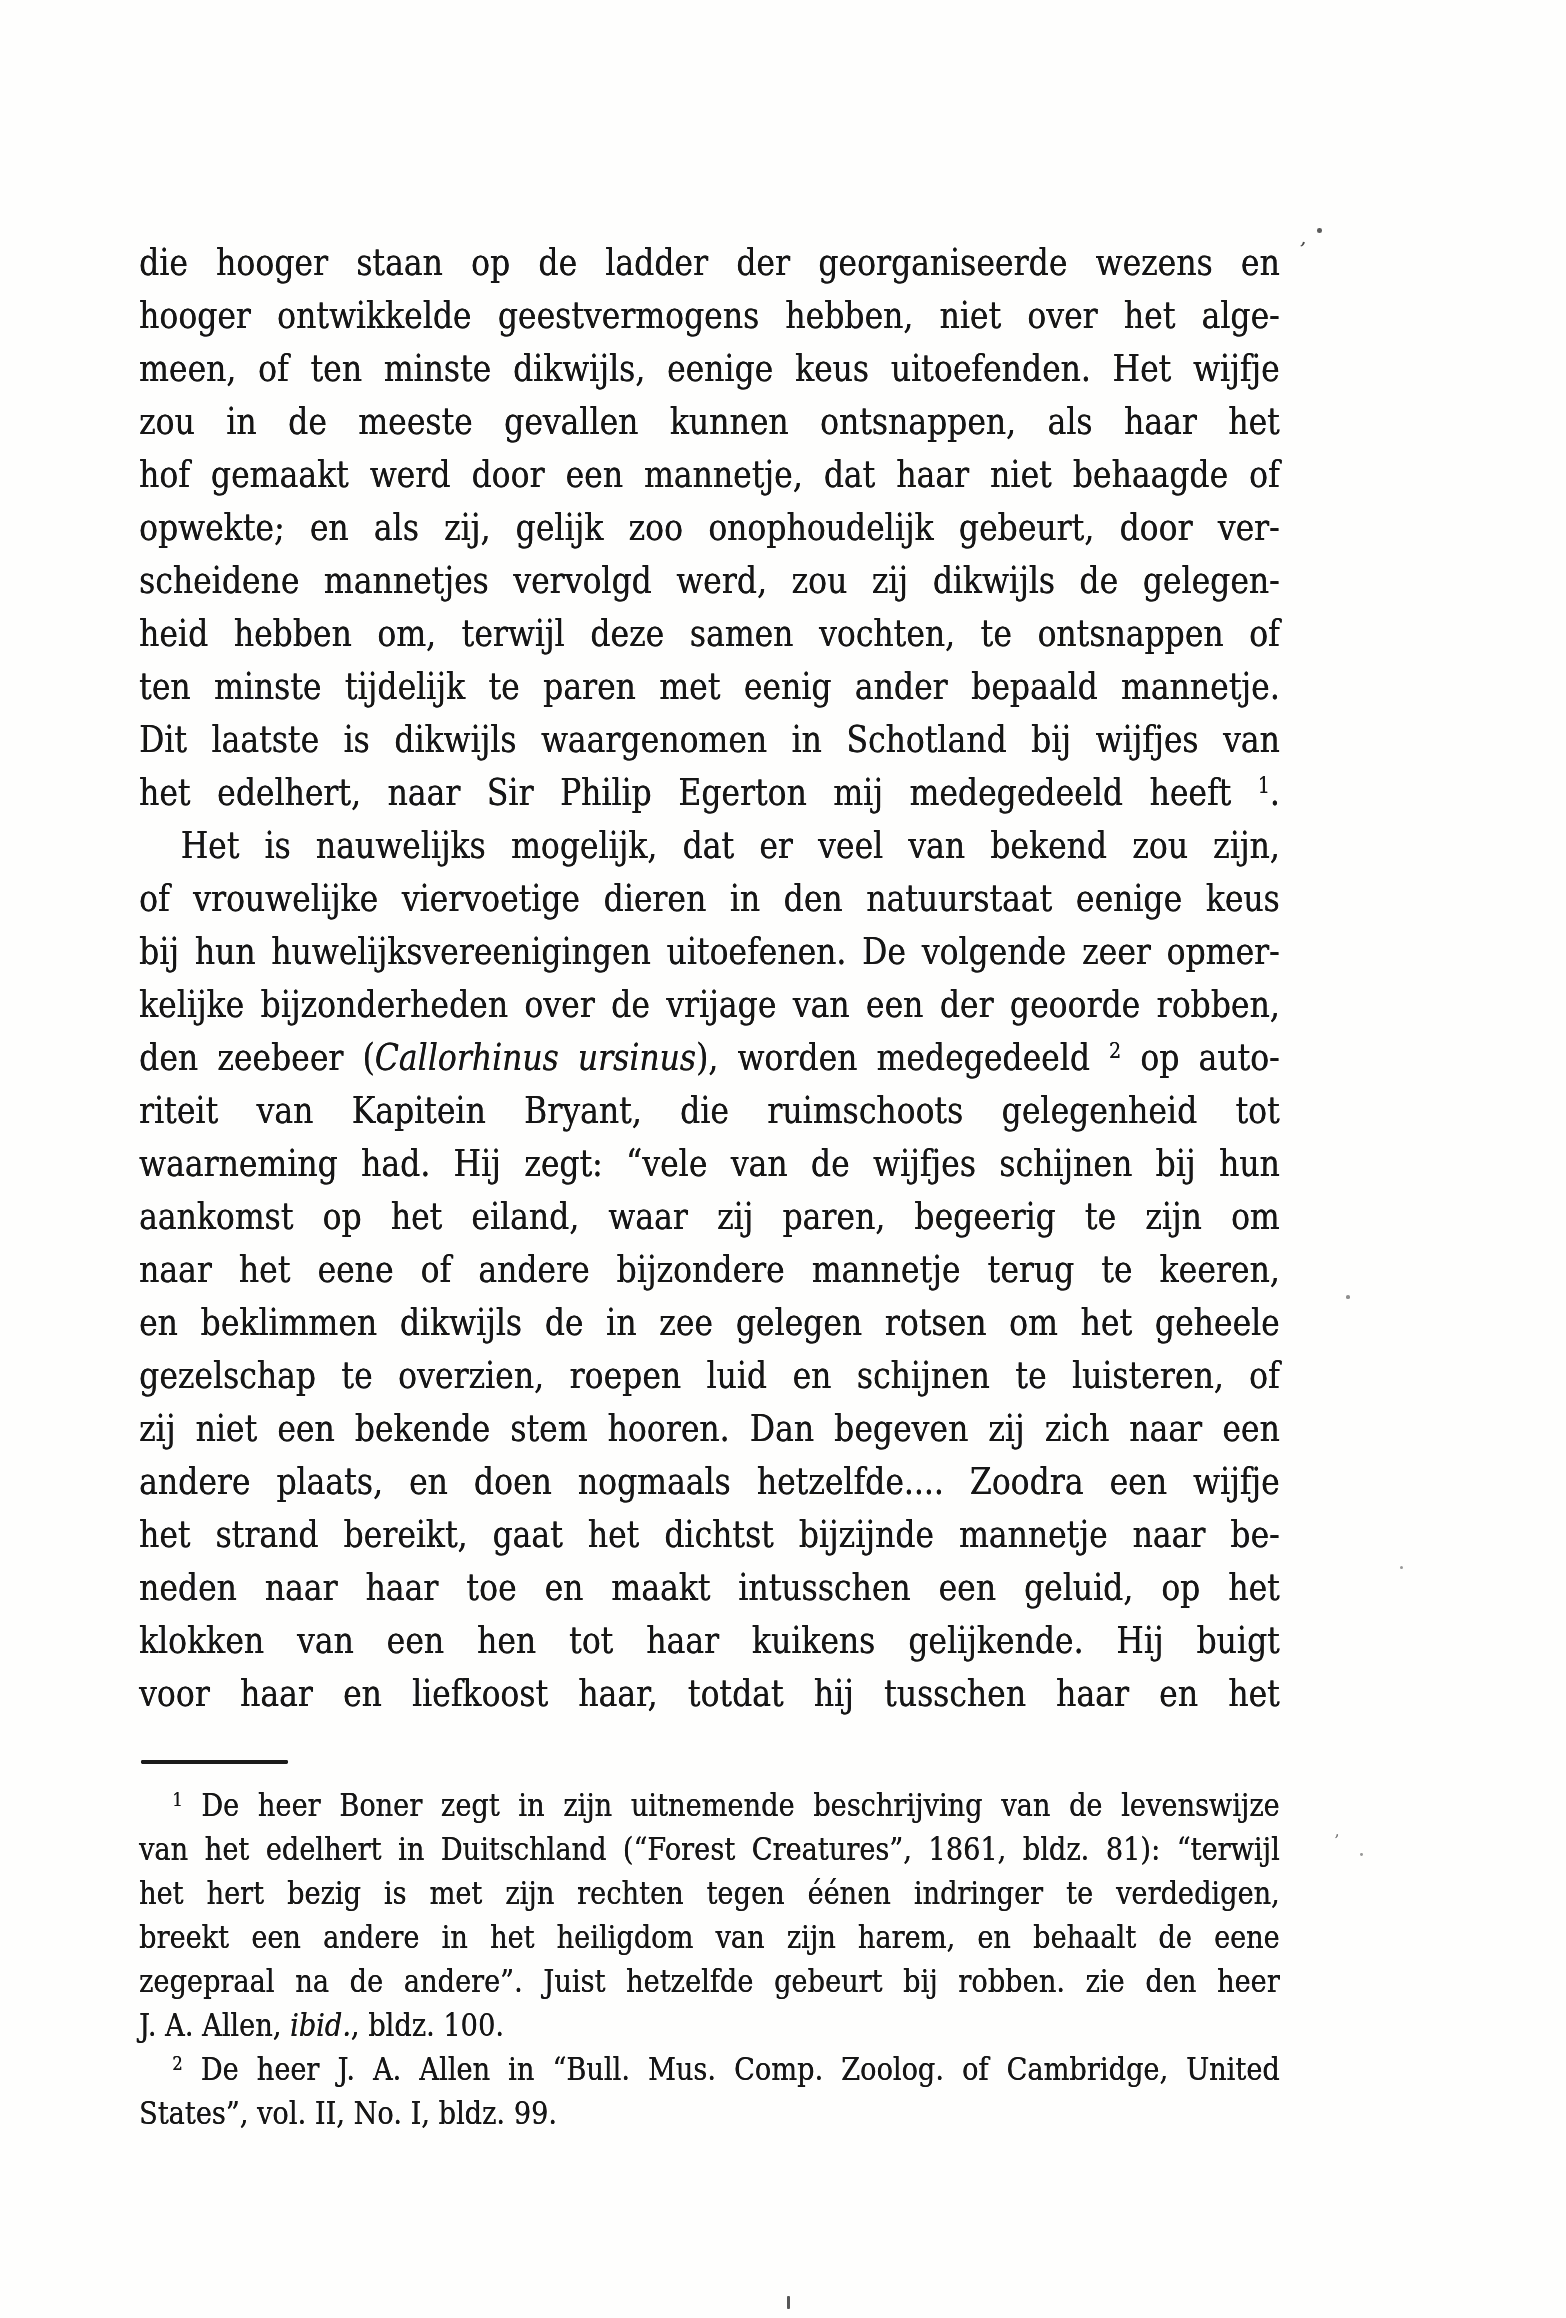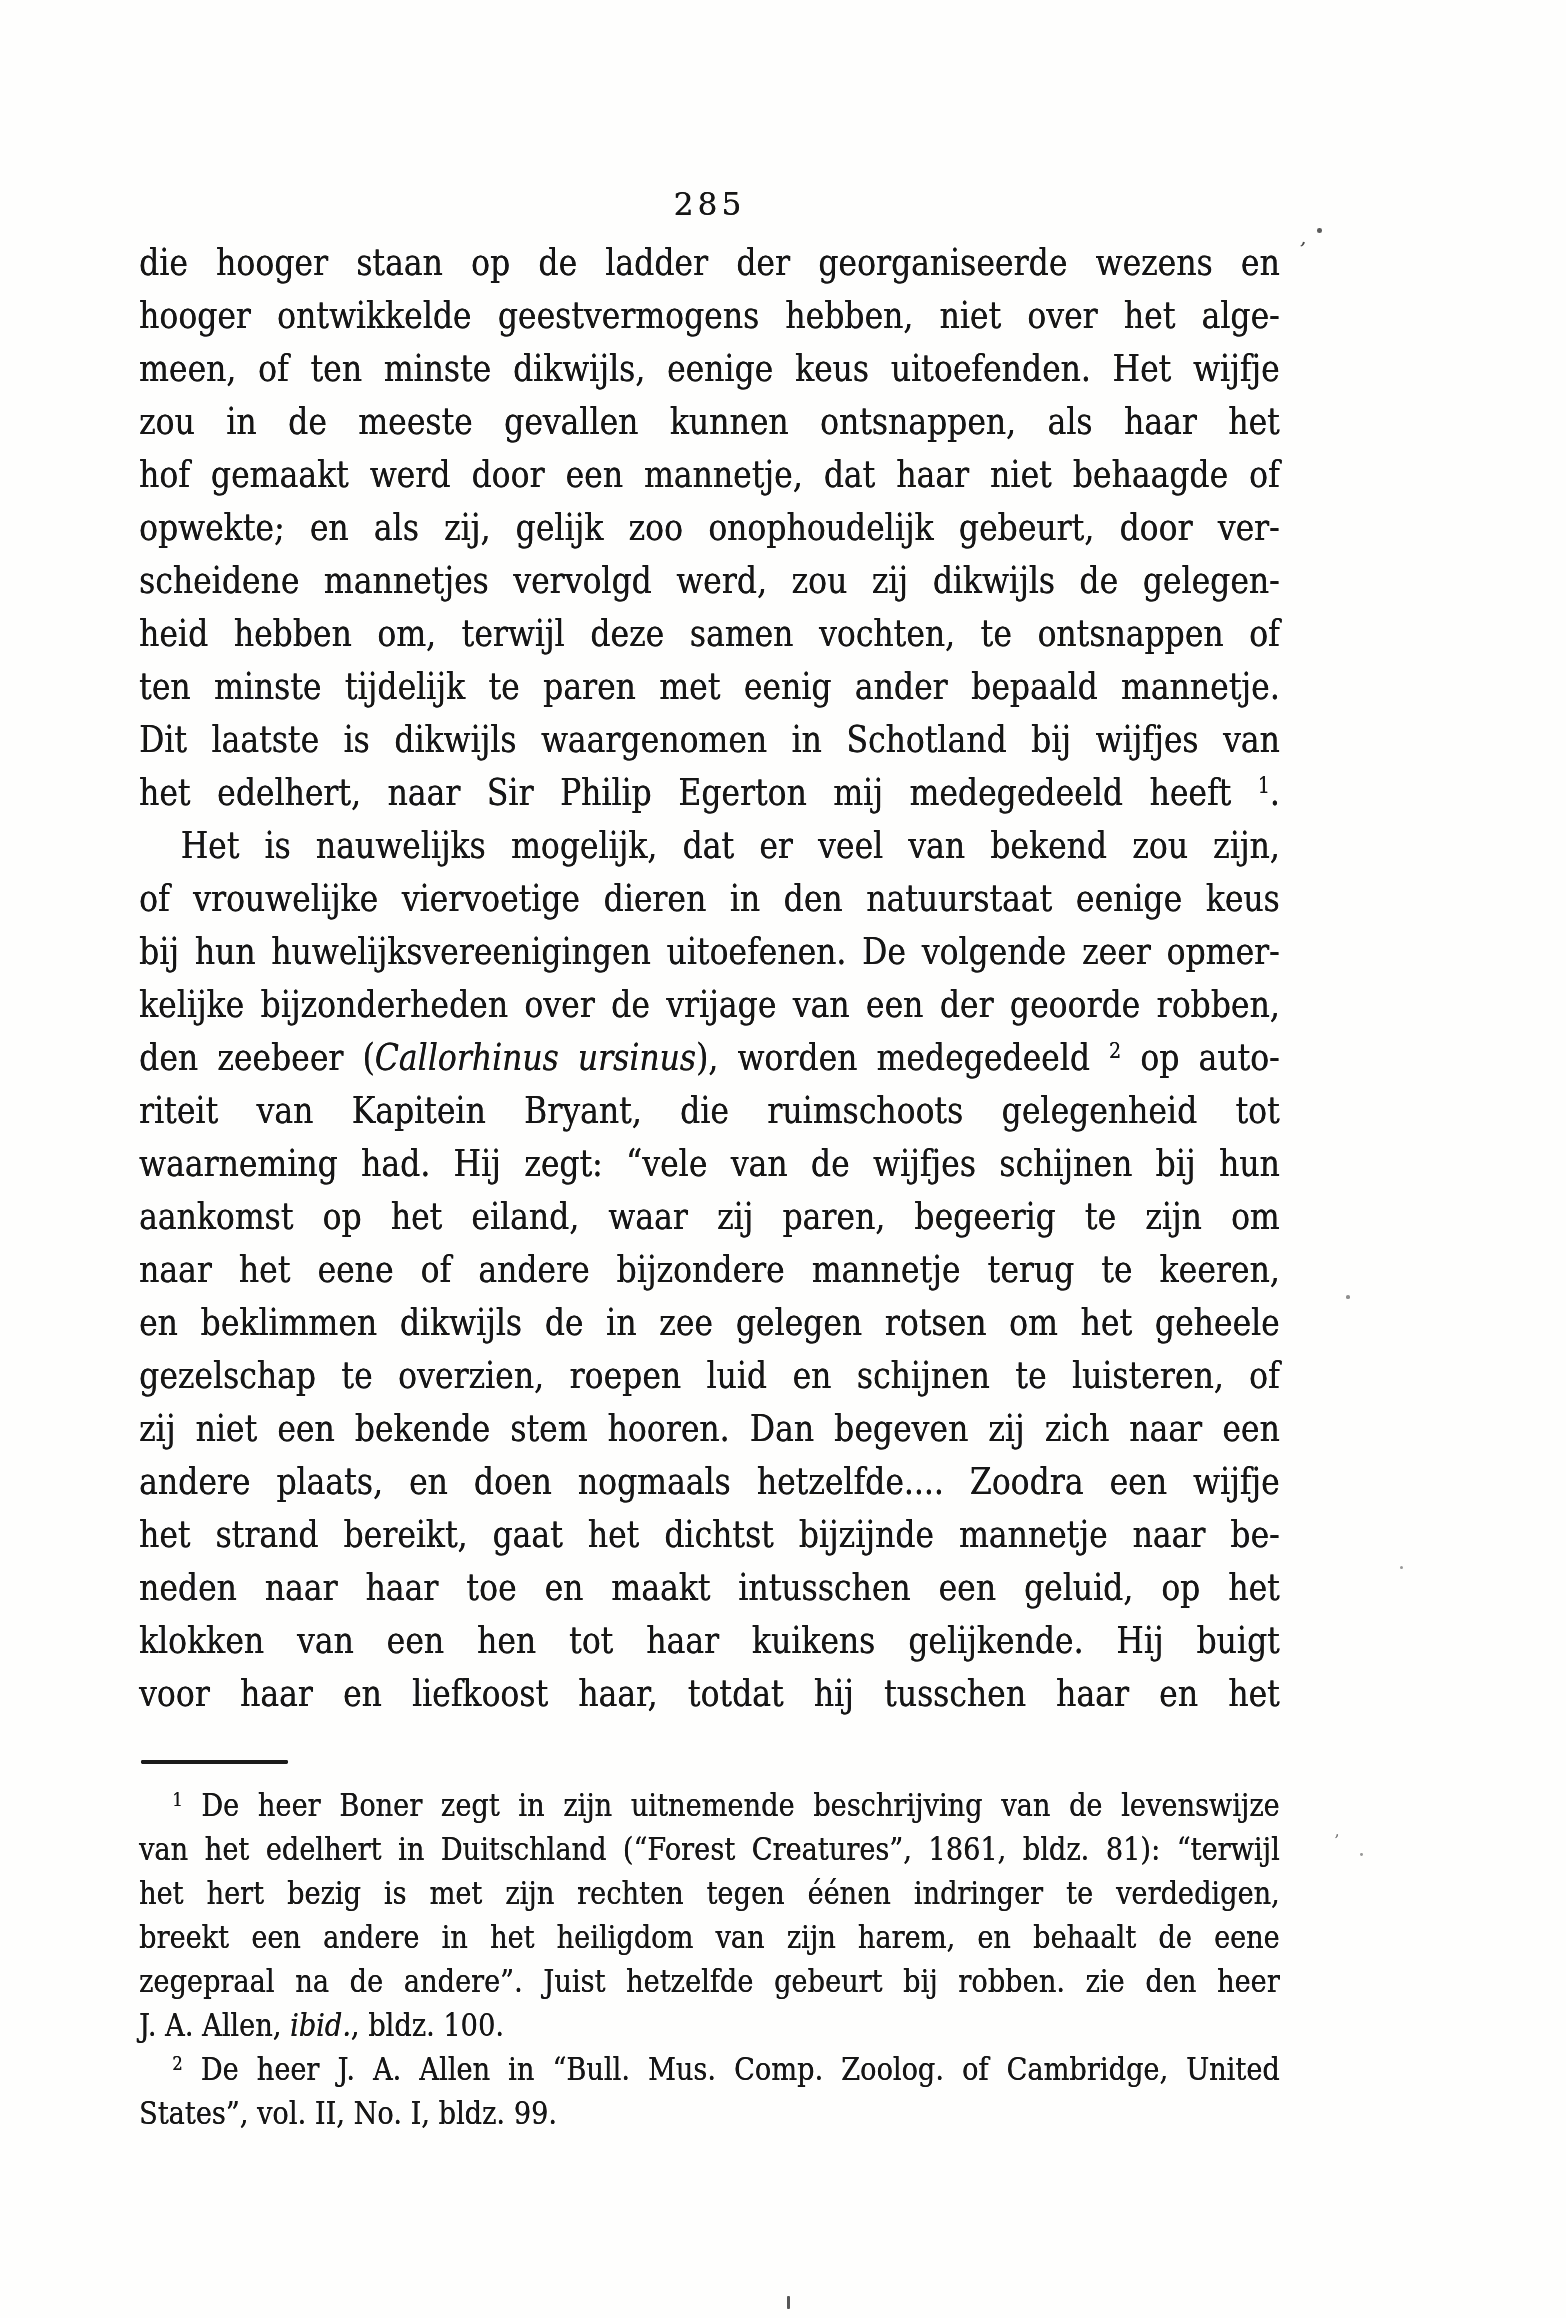--- a/index.html
+++ b/index.html
@@ -64,21 +64,20 @@
     color: #2a2a2a;
   }
   .artifact.dot  { background: #333; border-radius: 50%; }
   .artifact.dash { background: #3a3a3a; border-radius: 0.9px; }
   .artifact.glyph { background: transparent; font-family: "DejaVu Serif", serif; }
 </style>
 </head>
 <body>
 
 <div class="page">
-  <div class="page-number">285</div>
 
   <div class="textcol body-text" id="body-text">
       <div class="line"><span>die hooger staan op de ladder der georganiseerde wezens en</span></div>
       <div class="line"><span>hooger ontwikkelde geestvermogens hebben, niet over het alge-</span></div>
       <div class="line"><span>meen, of ten minste dikwijls, eenige keus uitoefenden. Het wijfje</span></div>
       <div class="line"><span>zou in de meeste gevallen kunnen ontsnappen, als haar het</span></div>
       <div class="line"><span>hof gemaakt werd door een mannetje, dat haar niet behaagde of</span></div>
       <div class="line"><span>opwekte; en als zij, gelijk zoo onophoudelijk gebeurt, door ver-</span></div>
       <div class="line"><span>scheidene mannetjes vervolgd werd, zou zij dikwijls de gelegen-</span></div>
       <div class="line"><span>heid hebben om, terwijl deze samen vochten, te ontsnappen of</span></div>

